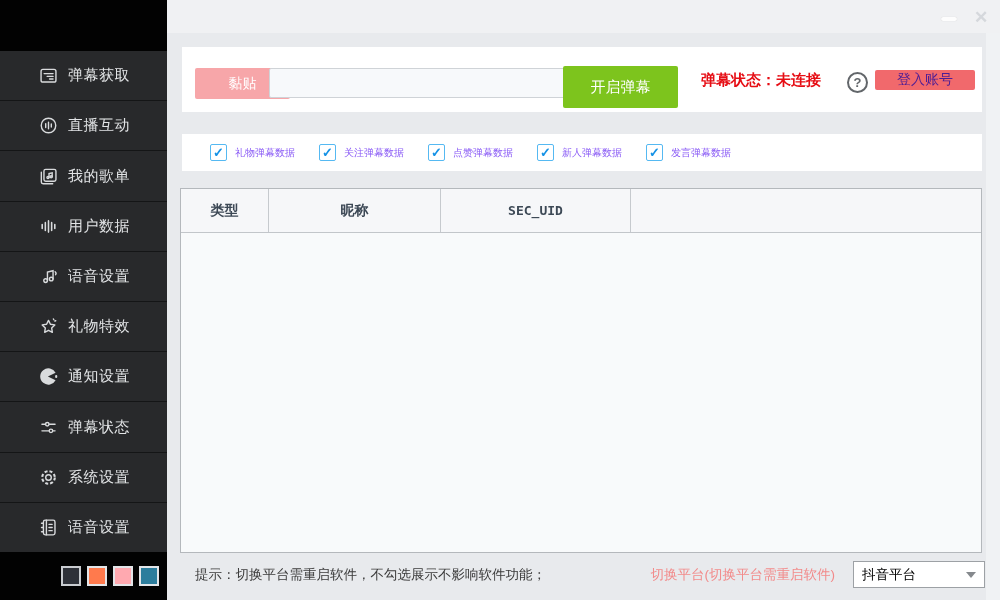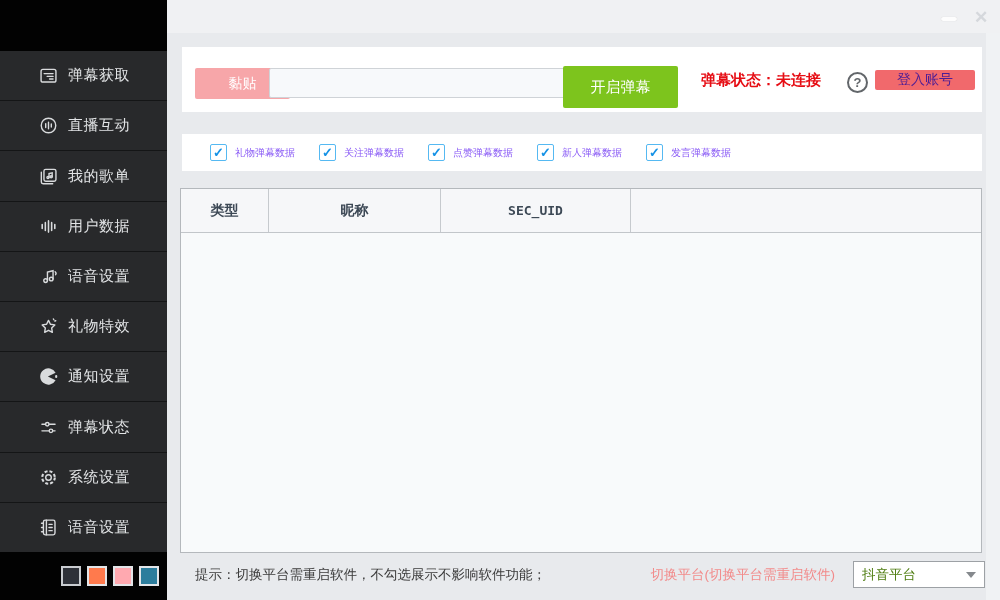--- a/index.html
+++ b/index.html
@@ -87,21 +87,21 @@
   .th.mono { font-family: "DejaVu Sans Mono", monospace; font-size: 13px; }
   #table-body { height: 319px; }
 
   
   #footer-hint { left: 195px; top: 566px; font-size: 13.5px; color: #3a3a3a; }
   #switch-note { left: 635px; top: 566px; width: 200px; text-align: right;
     font-size: 13.5px; color: #f28a8a; cursor: pointer; }
   #platform-select { left: 853px; top: 561px; width: 132px; height: 27px;
     background: #fff; border: 1px solid #9da1a5; display: flex; align-items: center;
     padding: 0 8px; cursor: pointer; }
-  #platform-select .sel-text { font-size: 13.5px; color: #4d7c0f; flex: 1; }
+  #platform-select .sel-text { font-size: 13.5px; color: #000000; flex: 1; }
   .caret { width: 0; height: 0; border-left: 5px solid transparent;
     border-right: 5px solid transparent; border-top: 6px solid #85898d; }
 </style>
 </head>
 <body>
 
 <div id="sidebar" class="abs">
   <div id="side-top"></div>
 
   <div id="side-menu">

